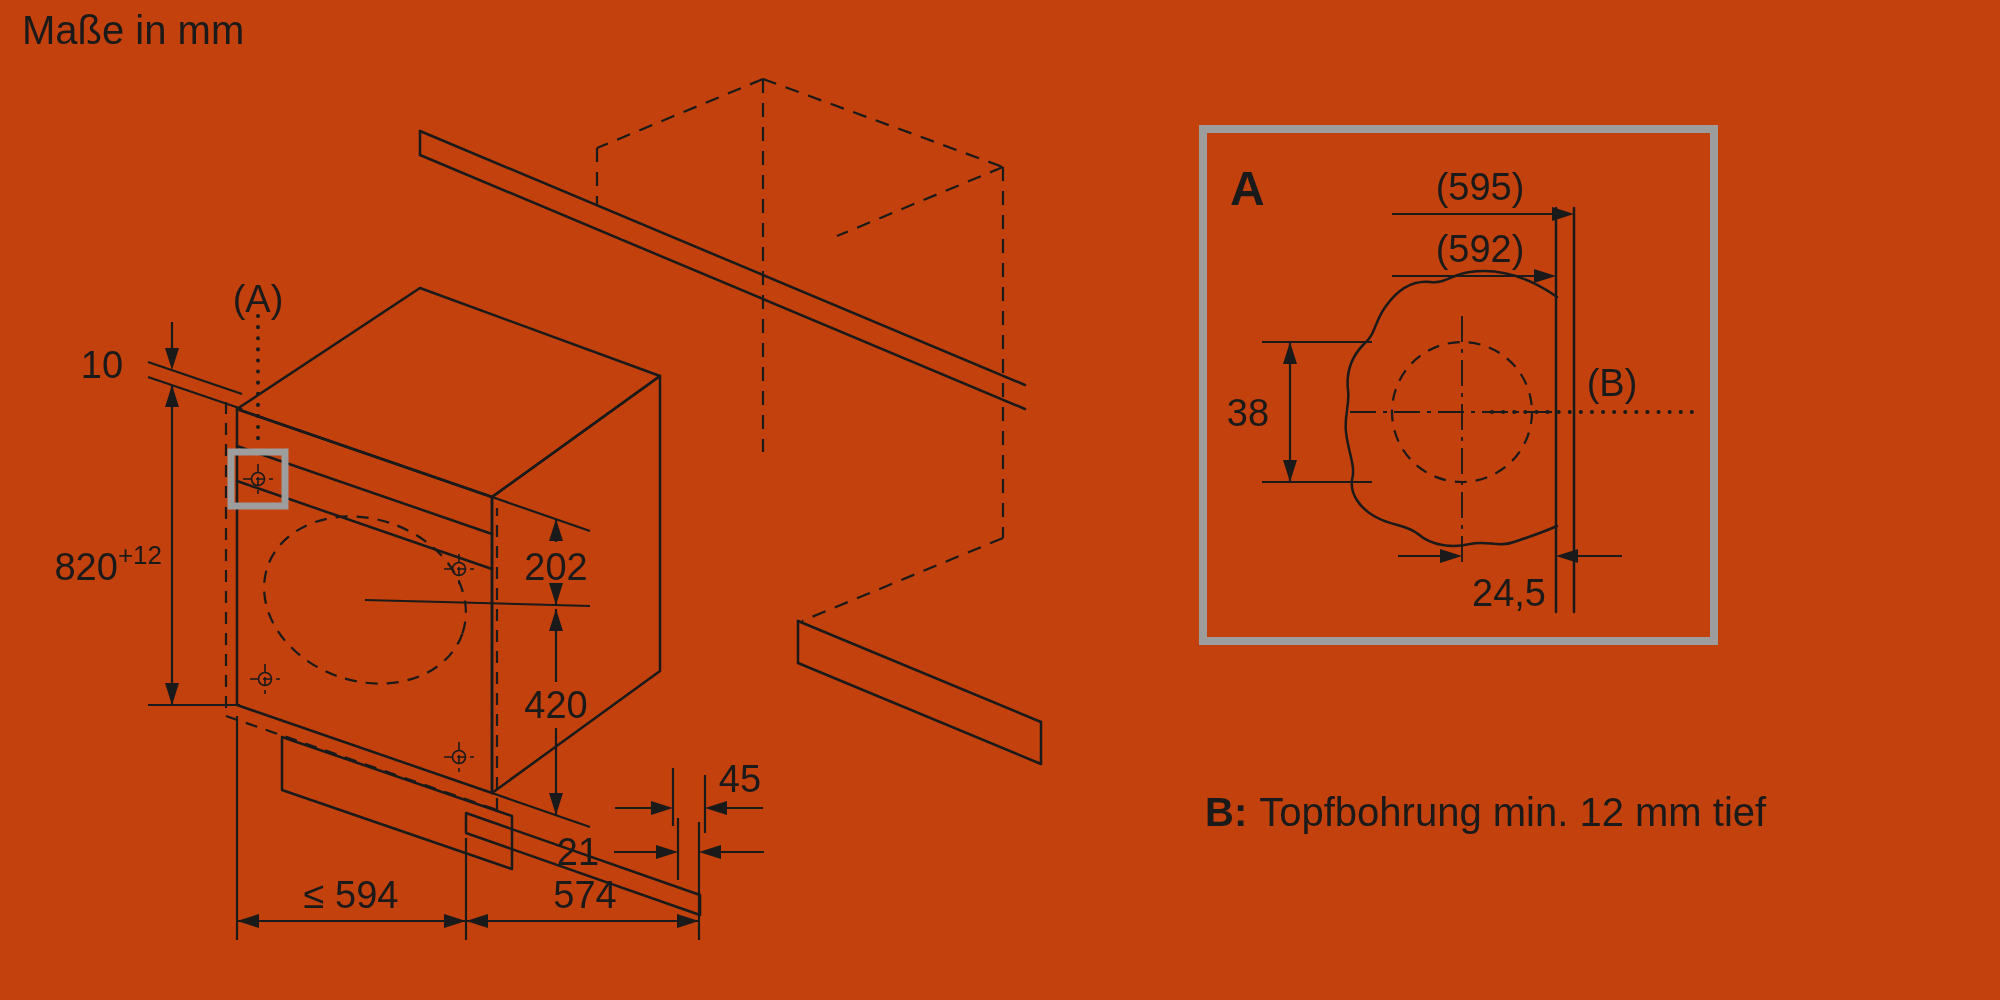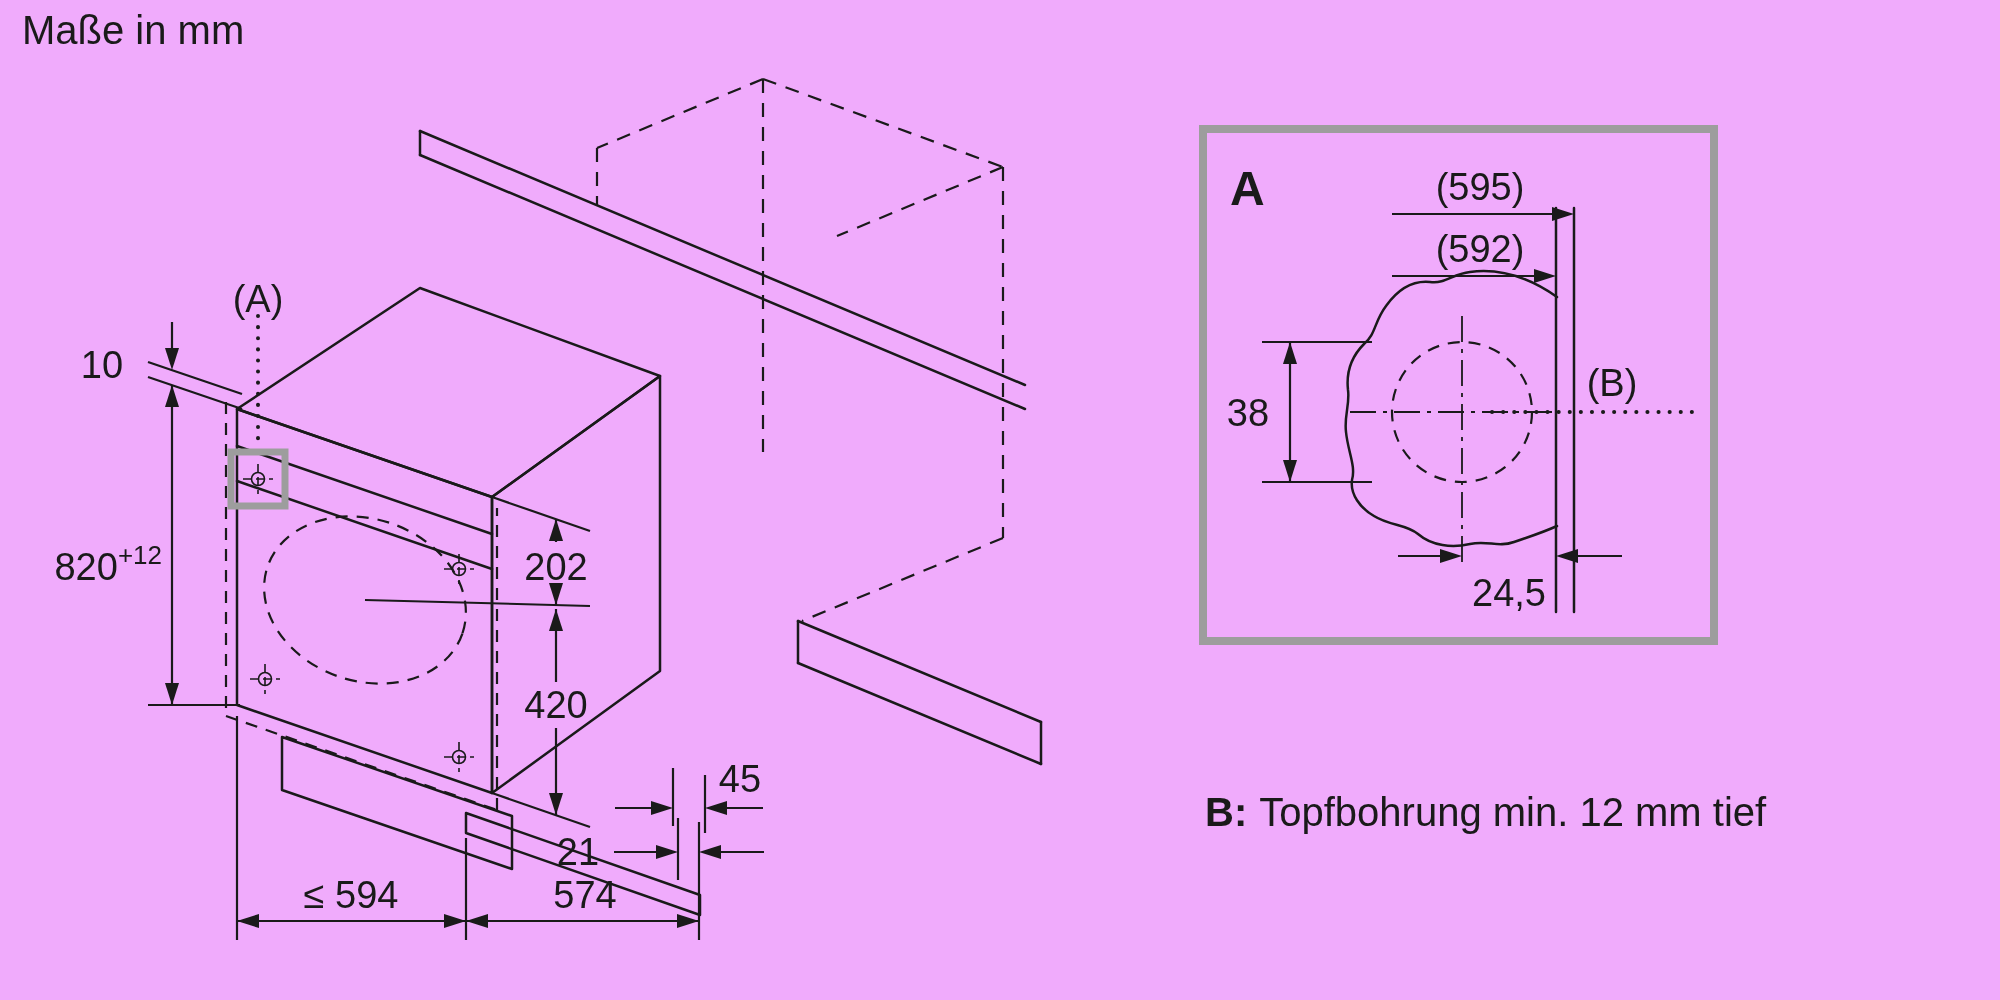--- a/index.html
+++ b/index.html
@@ -1,19 +1,19 @@
 <!DOCTYPE html>
 <html><head>
 <meta charset="utf-8">
 <style>
   html,body{margin:0;padding:0;background:#ffffff;}
   .stage{
     position:relative;
     width:2000px;height:1000px;
-    background:#f0abfc;
+    background:#c2410c;
     font-family:"Liberation Sans","DejaVu Sans",sans-serif;
     overflow:hidden;
   }
   svg{display:block;}
   .ln{stroke:#1a1a1a;stroke-width:2.5;fill:none;stroke-linecap:round;stroke-linejoin:round;}
   .thin{stroke:#1a1a1a;stroke-width:2;fill:none;}
   .dash{stroke:#1a1a1a;stroke-width:2.2;fill:none;stroke-dasharray:14 10;}
   .dash2{stroke:#1a1a1a;stroke-width:2.2;fill:none;stroke-dasharray:12 9;}
   .dimln{stroke:#1a1a1a;stroke-width:2.2;fill:none;}
   .dot{stroke:#1a1a1a;stroke-width:4;fill:none;stroke-dasharray:0.1 11;stroke-linecap:round;}

